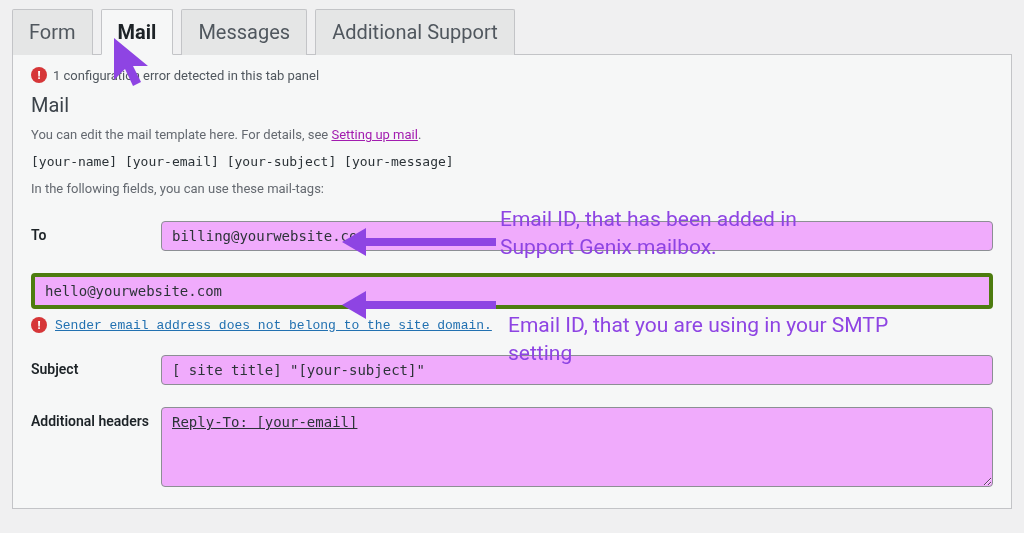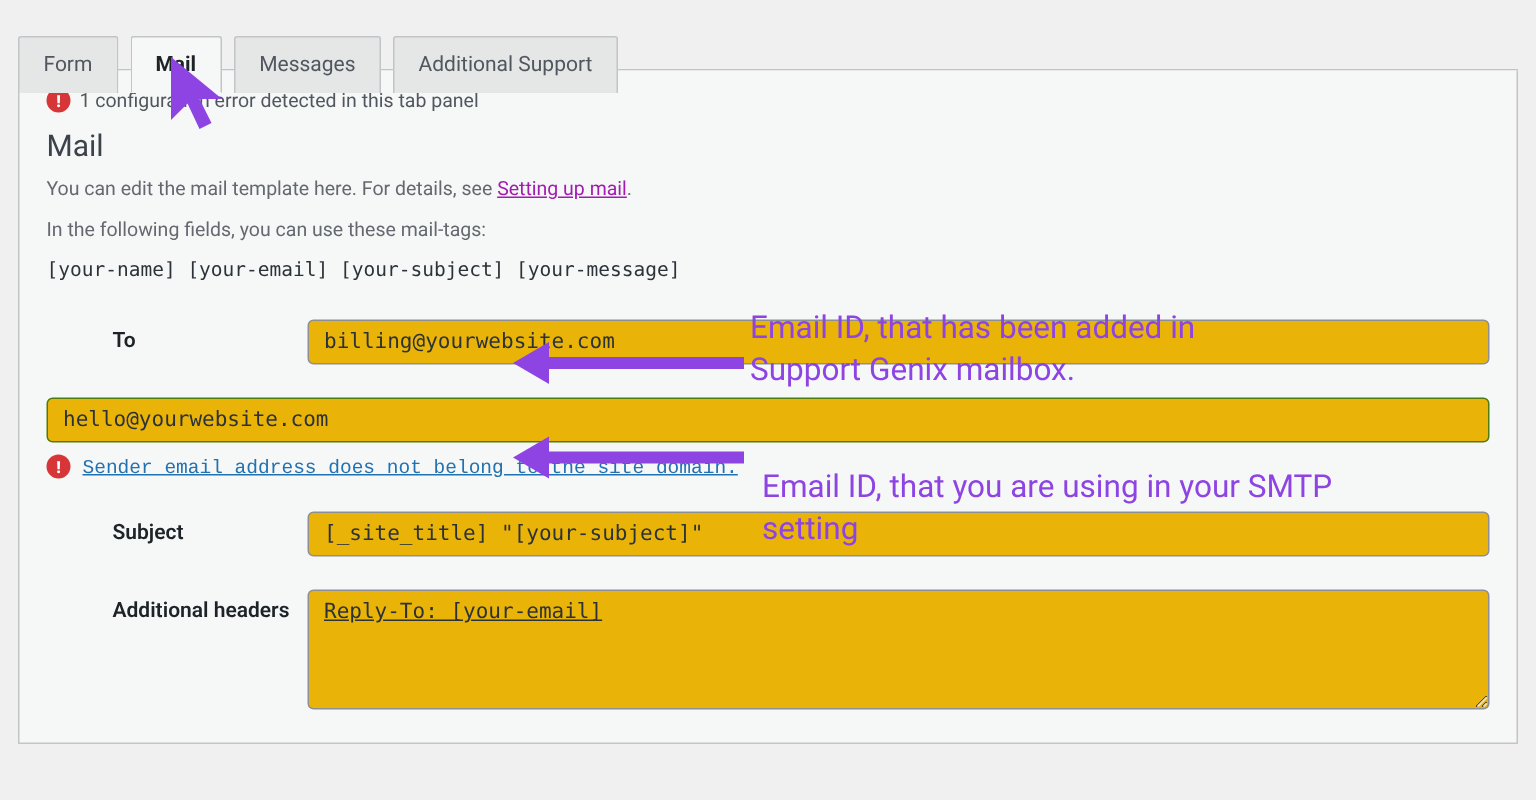--- a/index.html
+++ b/index.html
@@ -23,24 +23,24 @@
     border-bottom: 1px solid #c3c4c7;
     margin-top: 8px;
   }
   .tab {
     padding: 10px 16px;
     border: 1px solid #c3c4c7;
     border-bottom: none;
     background: #e5e6e6;
     color: #50575e;
     margin-right: 8px;
-    font-size: 14px;
+    font-size: 20px;
     cursor: pointer;
     position: relative;
-    top: 16px;
+    top: 1px;
     border-radius: 2px 2px 0 0;
   }
   .tab.active {
     background: #f6f7f7;
     color: #1d2327;
     font-weight: 700;
     border-bottom: 1px solid #f6f7f7;
   }
   .panel {
     background: #f6f7f7;
@@ -80,37 +80,36 @@
     display: flex;
     align-items: flex-start;
     margin-top: 22px;
   }
   .form-label {
     width: 130px;
     font-weight: 600;
     font-size: 14px;
     color: #1d2327;
     padding-top: 6px;
-    margin-left: 44px;
   }
   .form-control {
     flex: 1;
   }
   .text-input, .textarea {
     width: 100%;
     font-family: Consolas, Monaco, monospace;
     font-size: 14px;
     padding: 6px 10px;
     border: 1px solid #8c8f94;
     border-radius: 4px;
-    background: #eab308;
+    background: #f0abfc;
     color: #2c3338;
   }
   .text-input.invalid {
-    border: 1px solid #4d7c0f;
+    border: 4px solid #4d7c0f;
   }
   .textarea {
     min-height: 80px;
     resize: vertical;
     text-decoration: underline;
   }
   .validation-row {
     display: flex;
     align-items: center;
     gap: 8px;
@@ -163,22 +162,22 @@
   </div>
   <div class="panel">
     <div class="alert-row">
       <span class="alert-icon">!</span>
       <span>1 configuration error detected in this tab panel</span>
     </div>
     <h2 class="section-title">Mail</h2>
     <div class="desc">
       <span>You can edit the mail template here. For details, see </span><a class="link">Setting up mail</a><span>.</span>
     </div>
+    <div class="desc mailtags">[your-name] [your-email] [your-subject] [your-message]</div>
     <div class="desc">In the following fields, you can use these mail-tags:</div>
-    <div class="desc mailtags">[your-name] [your-email] [your-subject] [your-message]</div>
 
     <div class="form-row">
       <div class="form-label">To</div>
       <div class="form-control">
         <input class="text-input" type="text" value="billing@yourwebsite.com" style="">
       </div>
     </div>
 
     <div class="form-row">
       <div class="form-control">

